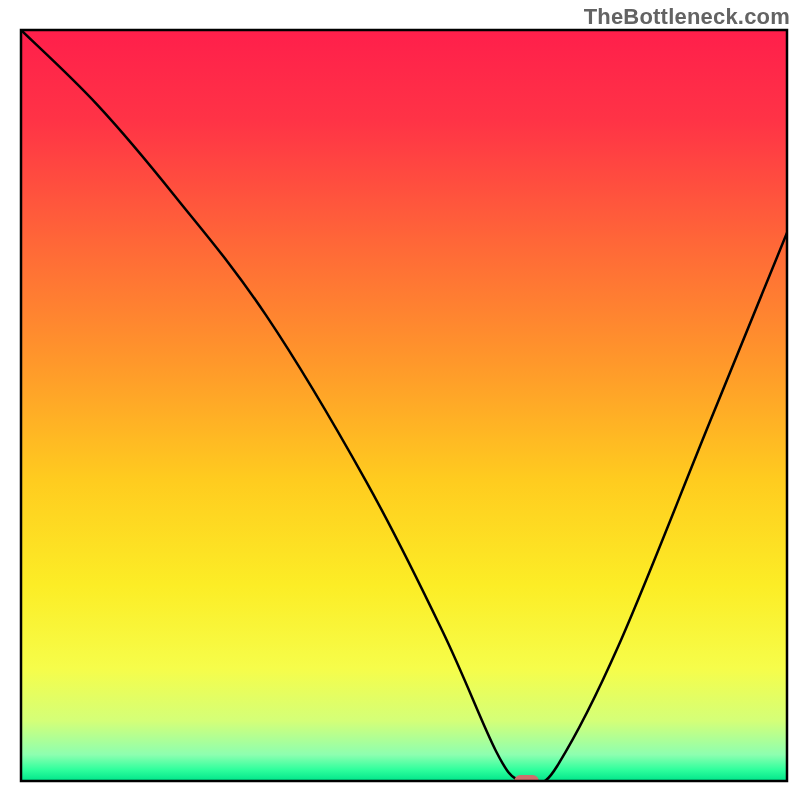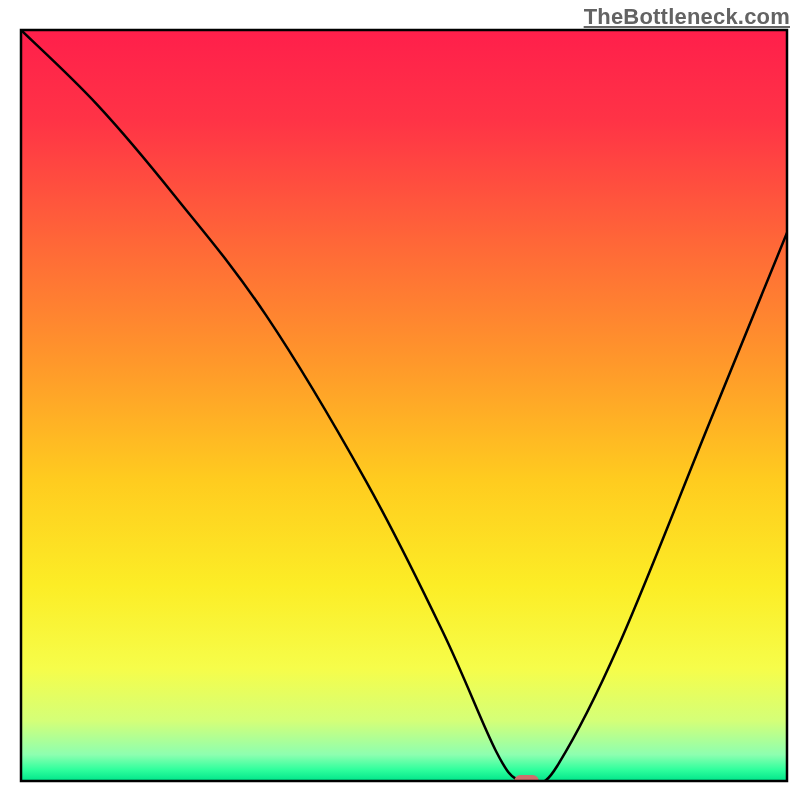--- a/index.html
+++ b/index.html
@@ -16,21 +16,20 @@
     height: 800px;
   }
   .watermark {
     position: absolute;
     top: 4px;
     right: 10px;
     font-size: 22px;
     font-weight: bold;
     color: #636363;
     letter-spacing: 0.2px;
-    text-decoration: underline;
   }
   svg.chart {
     position: absolute;
     top: 0;
     left: 0;
   }
 </style>
 </head>
 <body>
 

